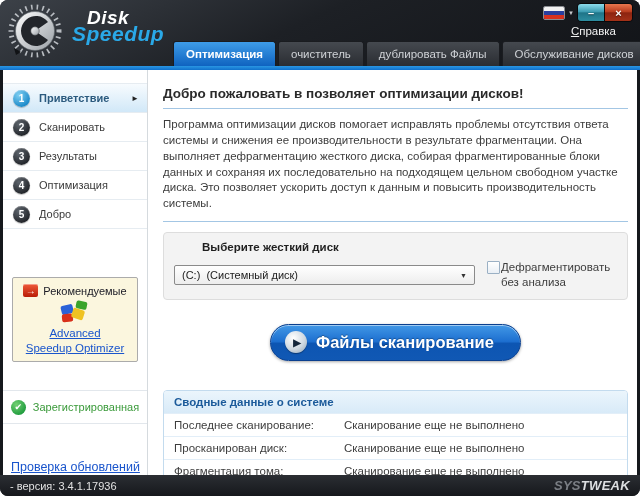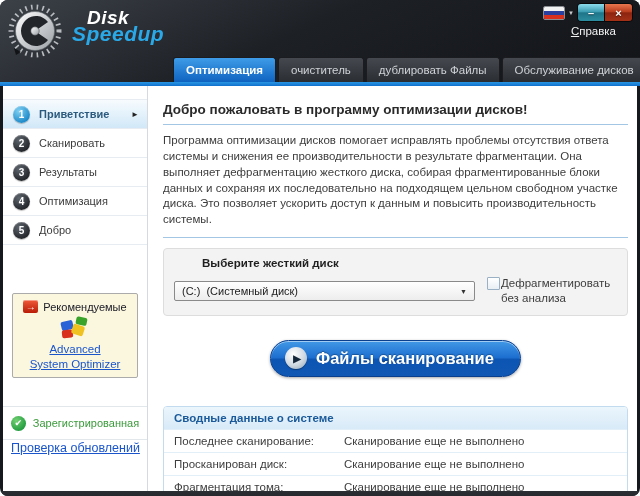--- a/index.html
+++ b/index.html
@@ -1,20 +1,20 @@
 <!DOCTYPE html>
 <html><head>
 <meta charset="utf-8">
 <style>
   * { margin:0; padding:0; box-sizing:border-box; }
   html,body { width:640px; height:496px; background:#fff; font-family:"Liberation Sans", sans-serif; }
   .window { position:relative; width:640px; height:496px; background:#15181c; border-radius:8px; overflow:hidden; }
 
   
-  .header { position:relative; height:82px; background:linear-gradient(155deg,#3c4148 0%,#1d2025 45%,#121418 100%); }
+  .header { position:relative; height:66px; background:linear-gradient(155deg,#3c4148 0%,#1d2025 45%,#121418 100%); }
   .logo-icon { position:absolute; left:7px; top:3px; }
   .logo-text { position:absolute; left:72px; top:7px; }
   .logo-disk { font-size:19px; font-weight:bold; font-style:italic; color:#fff; padding-left:15px; letter-spacing:.5px; }
   .logo-speedup { font-size:21px; font-weight:bold; font-style:italic; color:#2aa9e8; margin-top:-7px; letter-spacing:.5px; }
   .flag-wrap { position:absolute; right:66px; top:6px; display:flex; align-items:center; gap:3px; cursor:pointer; }
   .flag { width:22px; height:14px; border:1px solid #8a8d92; border-radius:2px; overflow:hidden; }
   .flag > div { height:4px; }
   .f-white { background:#f2f2f2; }
   .f-blue  { background:#2a3f9e; }
   .f-red   { background:#d8321e; }
@@ -45,21 +45,21 @@
   .promo { position:absolute; left:9px; right:9px; top:207px; height:85px; background:#fbf6de; border:1px solid #ababab; border-radius:2px; text-align:center; padding-top:6px; }
   .promo-head { display:flex; align-items:center; justify-content:center; gap:5px; }
   .promo-arrow-badge { width:15px; height:13px; border-radius:2px; background:linear-gradient(#f05a3a,#b81c06); color:#fff; font-size:10px; font-weight:bold; display:flex; align-items:center; justify-content:center; line-height:1; box-shadow:inset 0 1px 0 rgba(255,255,255,.4); }
   .promo-title { font-size:11px; font-weight:normal; color:#1a1a24; }
   .aso-icon { display:block; margin:1px auto 0; }
   .promo-link { font-size:11.5px; color:#1a55cc; text-decoration:underline; line-height:1.3; display:block; cursor:pointer; }
 
   .reg-row { position:absolute; left:0; right:0; top:320px; height:34px; border-top:1px solid #e2e7ec; border-bottom:1px solid #e2e7ec; display:flex; align-items:center; justify-content:center; gap:7px; }
   .check-badge { width:15px; height:15px; border-radius:50%; background:radial-gradient(circle at 35% 30%,#72d072,#1d9a3c 78%); color:#fff; font-size:9px; display:flex; align-items:center; justify-content:center; }
   .reg-text { font-size:11px; color:#3a9a3a; }
-  .updates-link { position:absolute; top:355px; left:8px; font-size:12.5px; color:#1a55cc; text-decoration:underline; cursor:pointer; }
+  .updates-link { position:absolute; top:390px; left:8px; font-size:12.5px; color:#1a55cc; text-decoration:underline; cursor:pointer; }
 
   
   .content { flex:1; padding:16px 9px 0 15px; background:#fff; overflow:hidden; }
   .heading { font-size:13.5px; font-weight:bold; color:#2a2a2a; margin-bottom:7px; }
   .divider { height:1px; background:#a3c6e4; }
   .intro { font-size:11.5px; color:#3d3d3d; line-height:1.38; margin:8px 0 9px; }
   .group { margin-top:10px; background:#f3f3f3; border:1px solid #ddd; border-radius:4px; padding:8px 10px 9px; }
   .group-label { font-size:11.5px; font-weight:bold; color:#1f1f1f; margin-bottom:7px;margin-left:28px; }
   .group-row { display:flex; align-items:center; }
   .combo { width:318px; height:20px; background:linear-gradient(#fff,#ededed); border:1px solid #8a8a8a; border-radius:2px; display:flex; align-items:center; padding:0 7px; font-size:11px; color:#222; cursor:pointer; }
@@ -170,33 +170,33 @@
         <div class="promo-head">
           <span class="promo-arrow-badge">→</span>
           <span class="promo-title">Рекомендуемые</span>
         </div>
         <svg class="aso-icon" width="34" height="28" viewBox="0 0 34 28">
           <rect x="3" y="7" width="12" height="9" rx="2" fill="#2a62d8" transform="rotate(-14 9 11)"></rect>
           <rect x="18" y="3" width="11" height="8" rx="2" fill="#3aa42a" transform="rotate(12 23 7)"></rect>
           <rect x="4" y="16" width="11" height="8" rx="2" fill="#d8301a" transform="rotate(-6 9 20)"></rect>
           <rect x="14" y="11" width="12" height="10" rx="2" fill="#efc222" transform="rotate(18 20 16)"></rect>
         </svg>
-        <a class="promo-link"><span>Advanced</span><br><span>System Optimizer</span></a>
+        <a class="promo-link"><span>Advanced</span><br><span>Speedup Optimizer</span></a>
       </div>
 
       <div class="reg-row">
         <span class="check-badge">✔</span>
         <span class="reg-text">Зарегистрированная</span>
       </div>
 
       <a class="updates-link">Проверка обновлений</a>
     </aside>
 
     <main class="content">
-      <div class="heading">Добро пожаловать в программу оптимизации дисков!</div>
+      <div class="heading">Добро пожаловать в позволяет оптимизации дисков!</div>
       <div class="divider"></div>
       <p class="intro">Программа оптимизации дисков помогает исправлять проблемы отсутствия ответа системы и снижения ее производительности в результате фрагментации. Она выполняет дефрагментацию жесткого диска, собирая фрагментированные блоки данных и сохраняя их последовательно на подходящем цельном свободном участке диска. Это позволяет ускорить доступ к данным и повысить производительность системы.</p>
       <div class="divider"></div>
 
       <div class="group">
         <div class="group-label">Выберите жесткий диск</div>
         <div class="group-row">
           <div class="combo">
             <span class="combo-text">(C:)  (Системный диск)</span>
             <span class="combo-arrow">▼</span>

